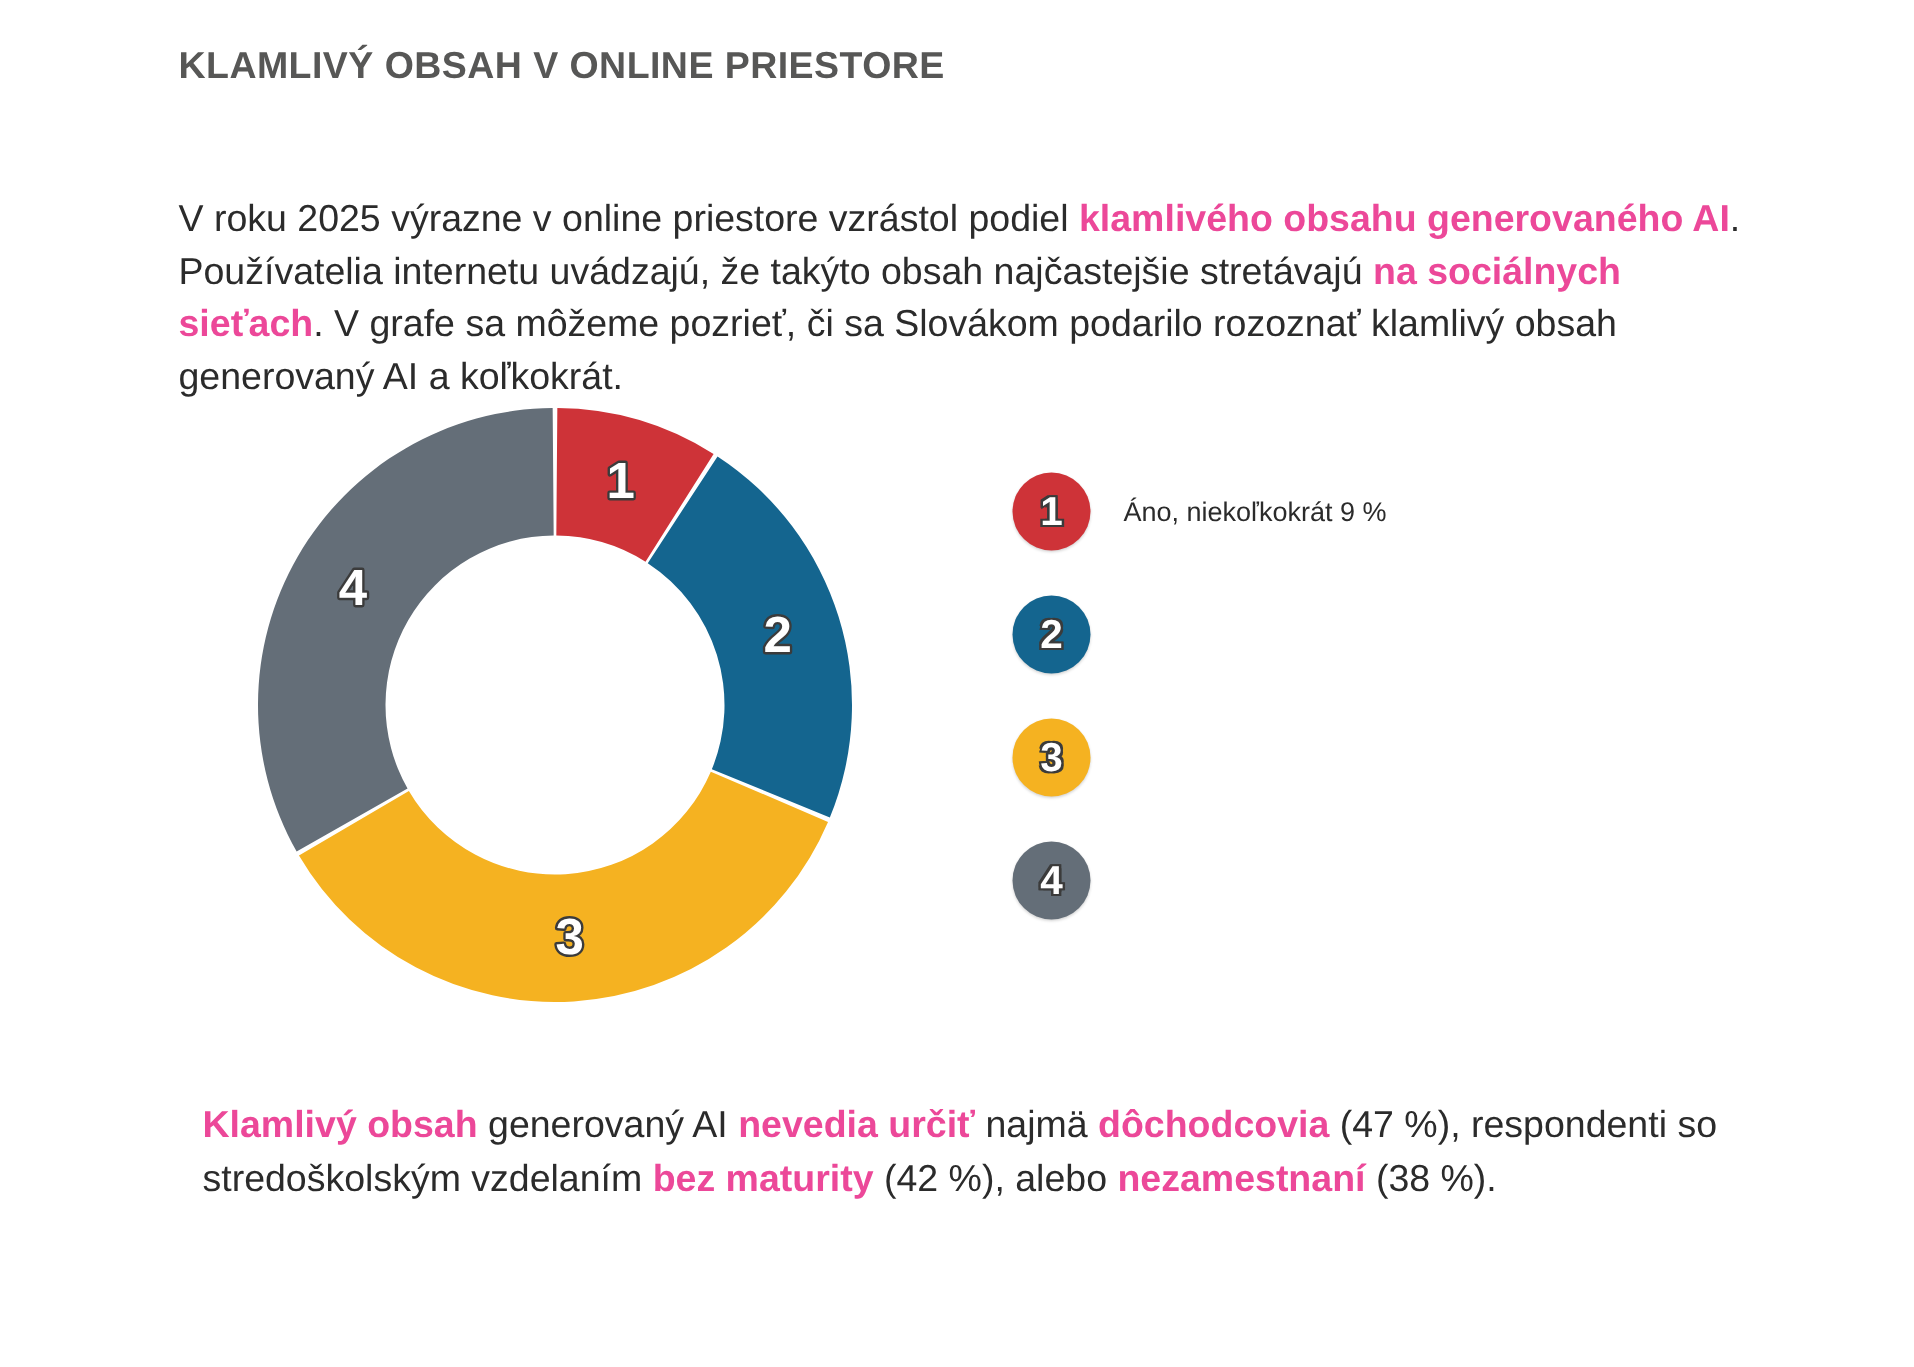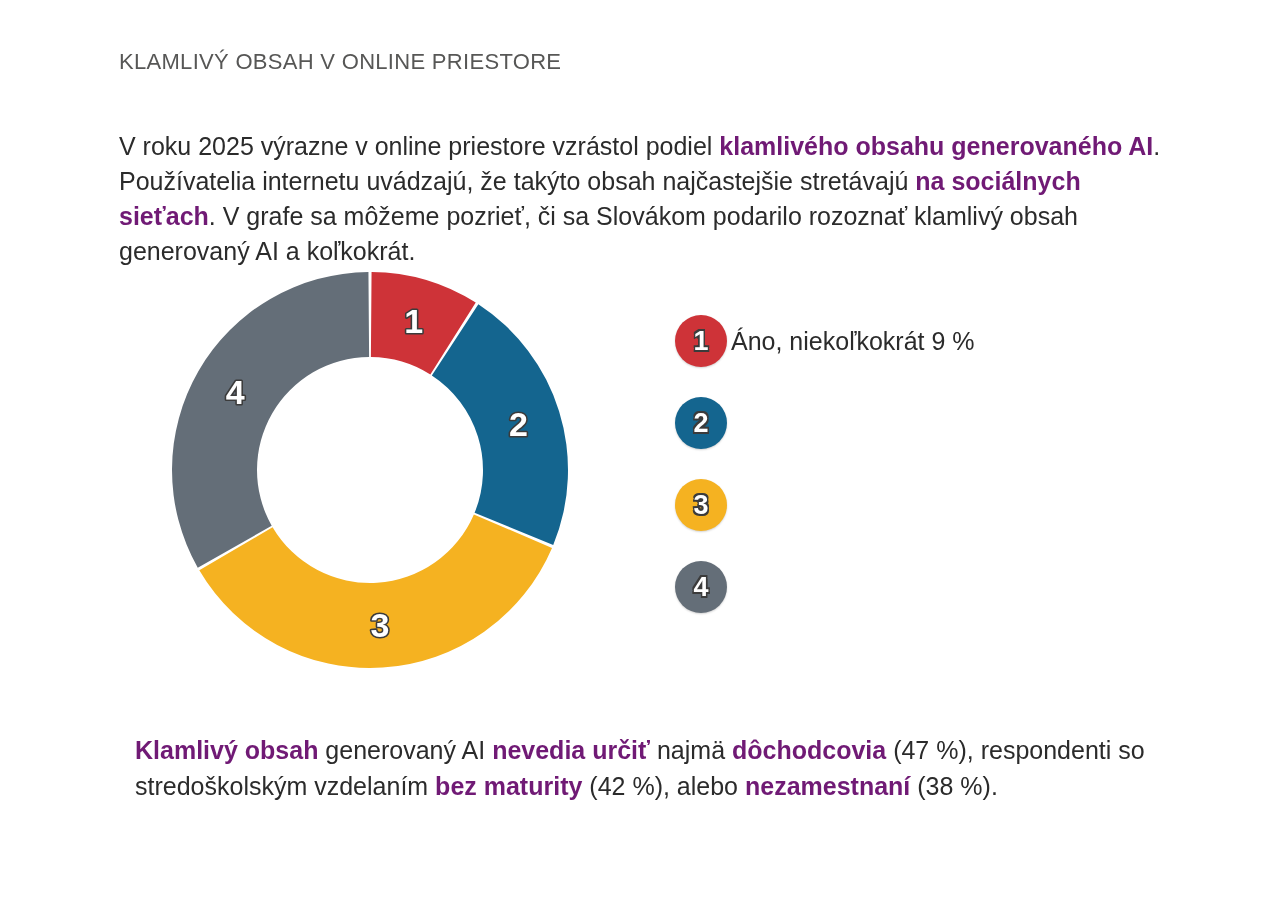--- a/index.html
+++ b/index.html
@@ -20,42 +20,42 @@
   .page {
     position: absolute;
     inset: 0;
     padding: 0;
   }
 
   
   .title {
     position: absolute;
     left: 119px;
-    top: 49px;
-    font-size: 22px;
-    font-weight: normal;
+    top: 30px;
+    font-size: 25px;
+    font-weight: bold;
     letter-spacing: 0.3px;
     color: #575756;
     white-space: nowrap;
   }
 
   
   .intro {
     position: absolute;
     left: 119px;
     top: 104px;
     width: 1055px;
     font-size: 25px;
     line-height: 35px;
     color: #2b2b2b;
     font-weight: normal;
   }
   .intro b, .outro b {
     font-weight: bold;
-    color: #701a75;
+    color: #ec4899;
   }
 
   
   .chart-area {
     position: absolute;
     left: 150px;
     top: 258px;
     width: 440px;
     height: 430px;
   }
@@ -104,22 +104,22 @@
     -webkit-text-stroke: 2.4px #3b3b3b;
     paint-order: stroke fill;
     text-shadow:
       -1.6px -1.6px 0 #3b3b3b,
        1.6px -1.6px 0 #3b3b3b,
       -1.6px  1.6px 0 #3b3b3b,
        1.6px  1.6px 0 #3b3b3b;
     line-height: 1;
   }
   .legend-label {
-    margin-left: 4px;
-    font-size: 25px;
+    margin-left: 22px;
+    font-size: 18px;
     color: #2b2b2b;
     white-space: nowrap;
   }
 
   
   .outro {
     position: absolute;
     left: 135px;
     top: 707px;
     width: 1070px;

